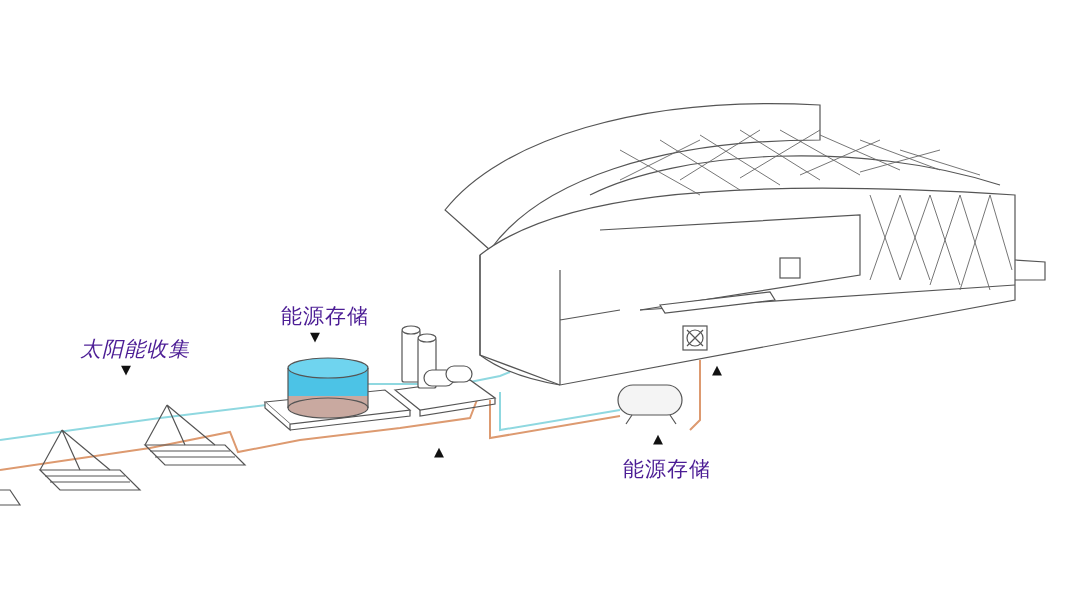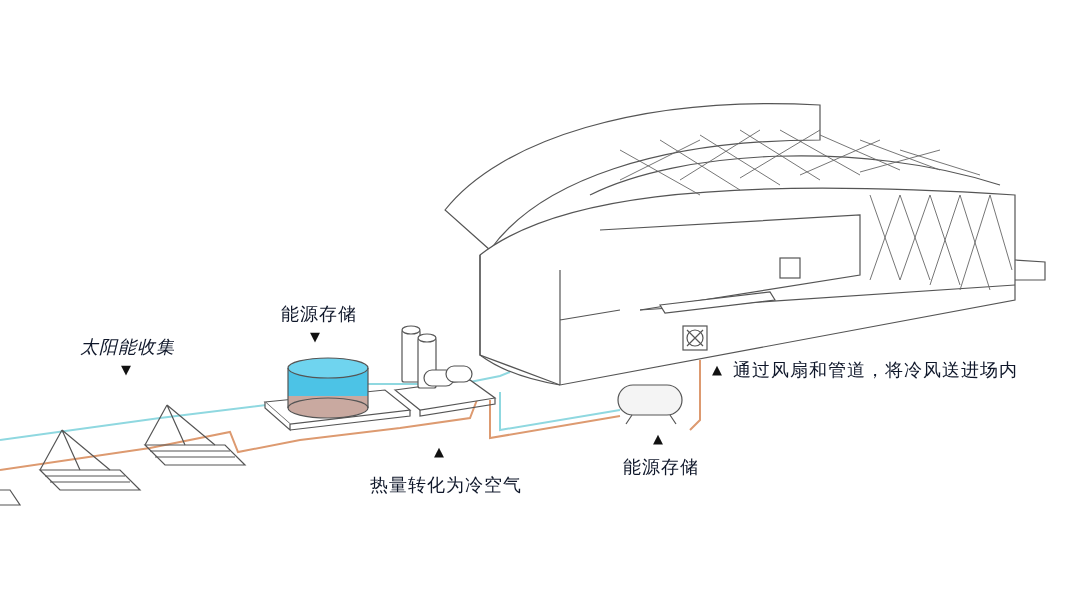--- a/index.html
+++ b/index.html
@@ -1,18 +1,18 @@
 <!DOCTYPE html>
 <html><head>
 <meta charset="utf-8">
 <style>
   html, body { margin: 0; padding: 0; background: #ffffff; }
   body { width: 1080px; height: 612px; position: relative; overflow: hidden; font-family: "DejaVu Sans", sans-serif; }
   #stage { position: absolute; left: 0; top: 0; width: 1080px; height: 612px; }
-  .label { position: absolute; font-size: 18px; color: #0f172a; white-space: nowrap; letter-spacing: 1px; }
+  .label { position: absolute; font-size: 21px; color: #4c1d95; white-space: nowrap; letter-spacing: 1px; }
   .tri { position: absolute; font-size: 13px; color: #111; }
 </style>
 </head>
 <body>
 
 <div id="stage">
   <svg width="1080" height="612" viewBox="0 0 1080 612">
 
     <g fill="none" stroke="#8fd8e0" stroke-width="2">
       <path d="M0,440 L160,418 L340,396 L360,384 L460,384 L500,376 L510,372"></path>
@@ -90,20 +90,18 @@
   </svg>
 
   
   <div class="label" style="left:80px; top:335px;font-style:italic;">太阳能收集</div>
   <div class="tri" style="left:121px; top:362px;">▼</div>
 
   <div class="label" style="left:281px; top:302px;">能源存储</div>
   <div class="tri" style="left:310px; top:329px;">▼</div>
 
   <div class="tri" style="left:434px; top:444px;">▲</div>
-  <div class="label" style="left:370px; top:473px;">热量转化为冷空气</div>
 
   <div class="tri" style="left:653px; top:431px;">▲</div>
   <div class="label" style="left:623px; top:455px;">能源存储</div>
 
   <div class="tri" style="left:712px; top:362px;">▲</div>
-  <div class="label" style="left:733px; top:358px;">通过风扇和管道，将冷风送进场内</div>
 </div>
 
 </body></html>

